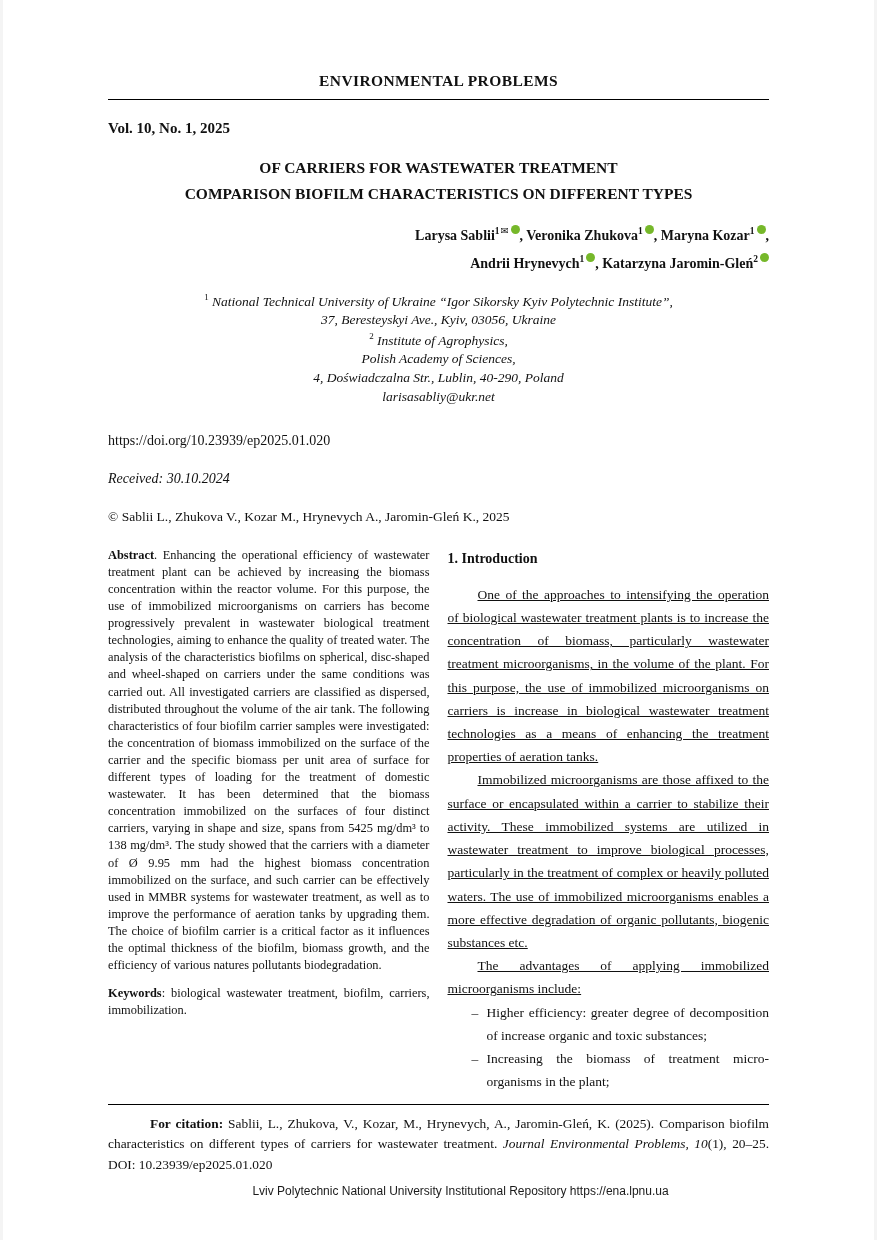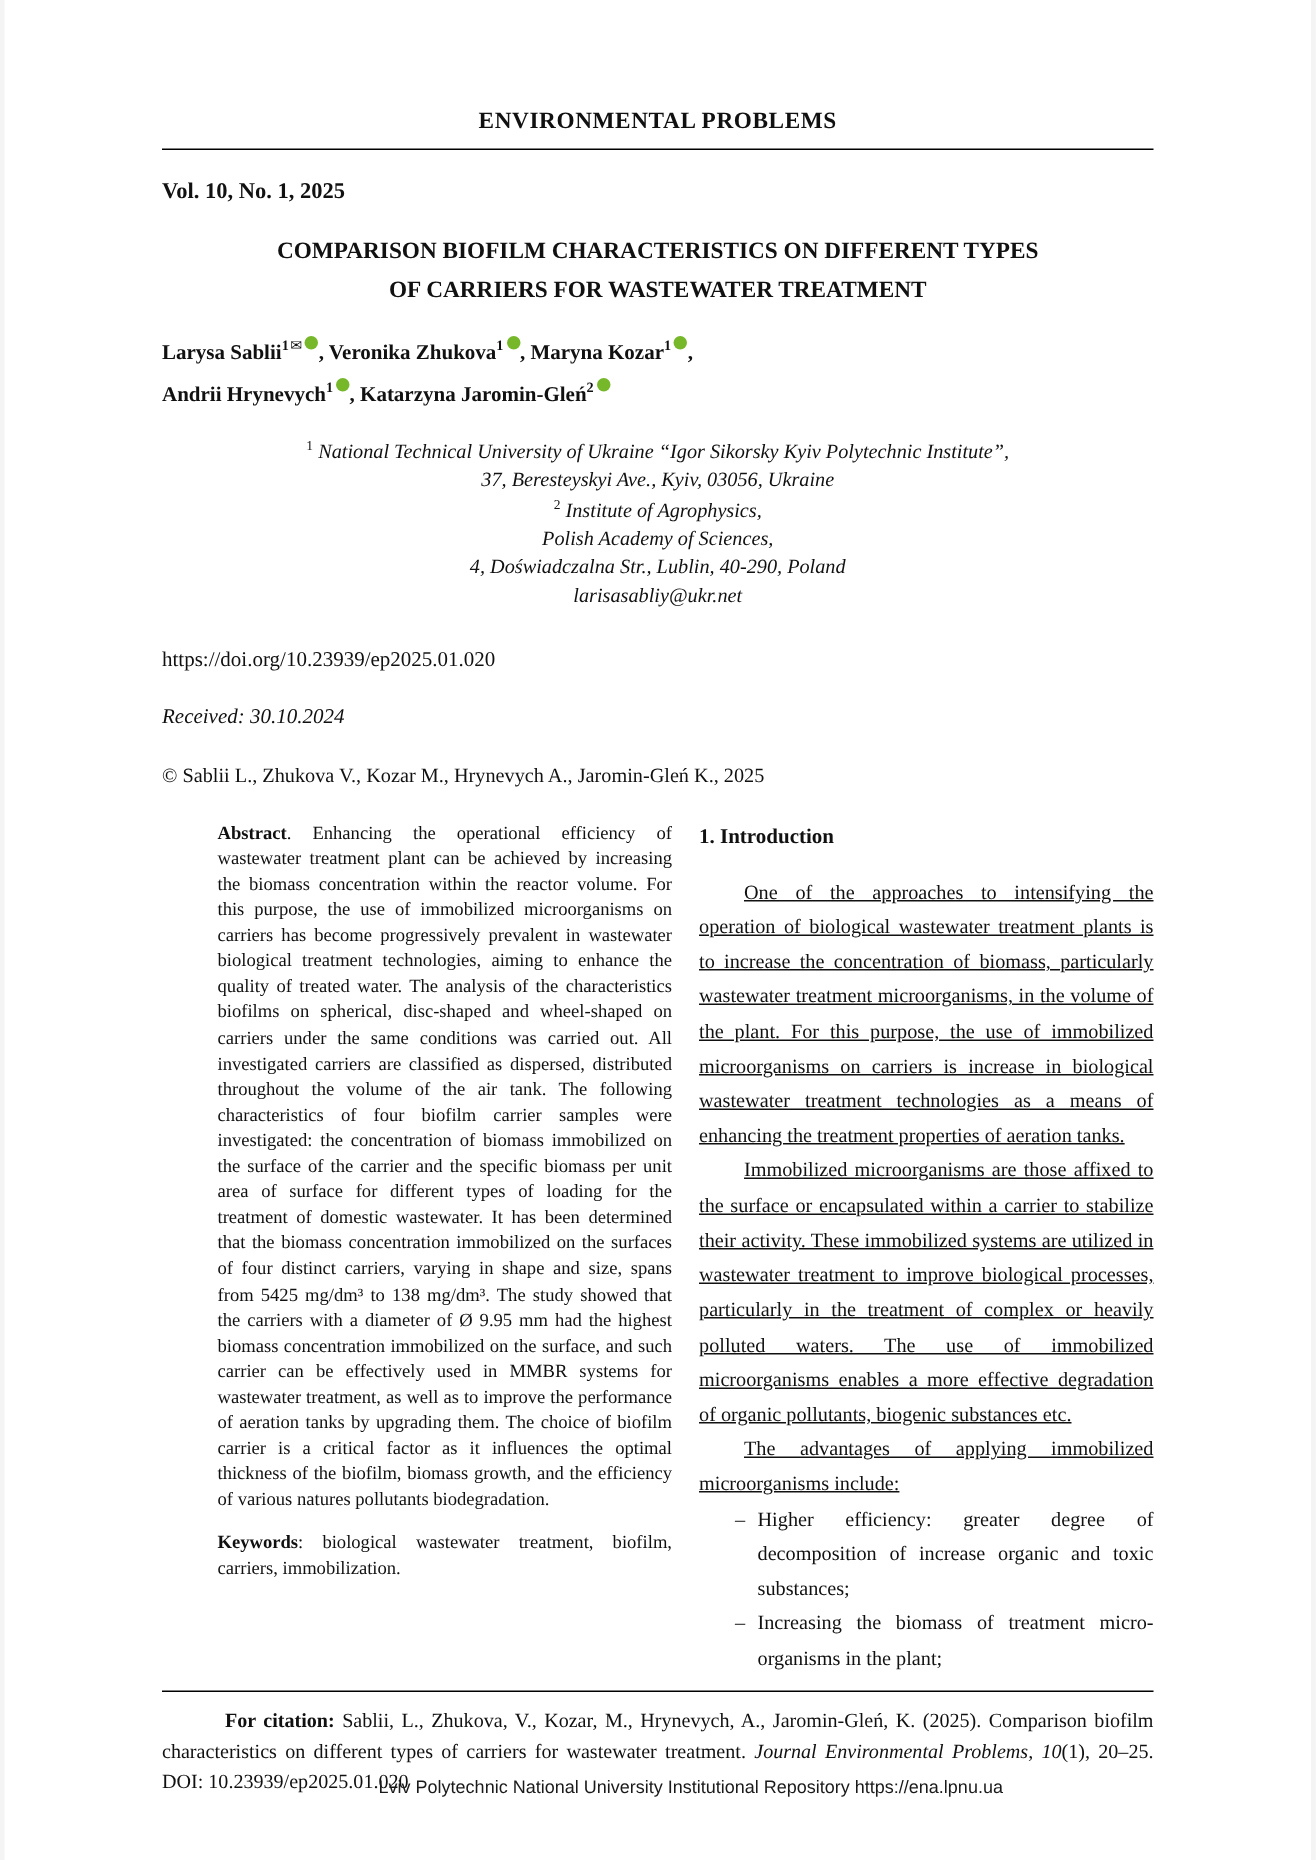--- a/index.html
+++ b/index.html
@@ -30,21 +30,21 @@
     margin: 18px 0 0 0;
     text-align: center;
     font-size: 15.5px;
     font-weight: bold;
     line-height: 1.7;
   }
   .title .title-line { display: block; }
 
   .authors {
     margin-top: 14px;
-    text-align: left;
+    text-align: right;
     font-weight: bold;
     font-size: 14px;
     line-height: 2.0;
   }
   .authors sup { font-size: 9.5px; }
   .env { font-weight: normal; font-size: 10px; margin-left: 1px; }
   .orcid {
     display: inline-block;
     width: 9px; height: 9px;
     border-radius: 50%;
@@ -62,21 +62,21 @@
   }
   .affiliations sup { font-size: 9px; font-style: normal; }
 
   .doi { margin-top: 26px; font-size: 14px; }
   .received { margin-top: 22px; font-style: italic; font-size: 14px; }
   .copyright { margin-top: 22px; font-size: 13.5px; }
 
   .columns { display: flex; gap: 18px; margin-top: 22px; }
   .col { flex: 1 1 0; min-width: 0; }
 
-  .col-left { font-size: 12.4px; line-height: 1.38; text-align: justify; margin-left: 37px; }
+  .col-left { font-size: 12.4px; line-height: 1.38; text-align: justify; }
   .abstract-p { margin: 0; }
   .keywords-p { margin: 11px 0 0 0; }
 
   .col-right { font-size: 13.5px; line-height: 1.72; text-align: justify; }
   .intro-heading { font-size: 14px; font-weight: bold; margin: 0 0 12px 0; text-align: left; }
   .col-right p.body-p { margin: 0; text-indent: 30px; text-decoration: underline; }
 
   .bullet { display: flex; margin-left: 24px; }
   .bullet .dash { flex: 0 0 15px; }
   .bullet .bullet-text { flex: 1 1 auto; text-align: justify; }
@@ -110,22 +110,22 @@
   <div class="content">
 
     <header>
       <div class="journal-name">ENVIRONMENTAL PROBLEMS</div>
       <div class="header-rule"></div>
     </header>
 
     <div class="volume">Vol. 10, No. 1, 2025</div>
 
     <h1 class="title">
+      <span class="title-line">OF CARRIERS FOR WASTEWATER TREATMENT</span>
       <span class="title-line">COMPARISON BIOFILM CHARACTERISTICS ON DIFFERENT TYPES</span>
-      <span class="title-line">OF CARRIERS FOR WASTEWATER TREATMENT</span>
     </h1>
 
     <div class="authors">
       <div class="authors-line">
         <span class="author"><span>Larysa Sablii</span><sup>1</sup><sup class="env">✉</sup><span class="orcid"></span><span class="sep">, </span></span>
         <span class="author"><span>Veronika Zhukova</span><sup>1</sup><span class="orcid"></span><span class="sep">, </span></span>
         <span class="author"><span>Maryna Kozar</span><sup>1</sup><span class="orcid"></span><span class="sep">,</span></span>
       </div>
       <div class="authors-line">
         <span class="author"><span>Andrii Hrynevych</span><sup>1</sup><span class="orcid"></span><span class="sep">, </span></span>

